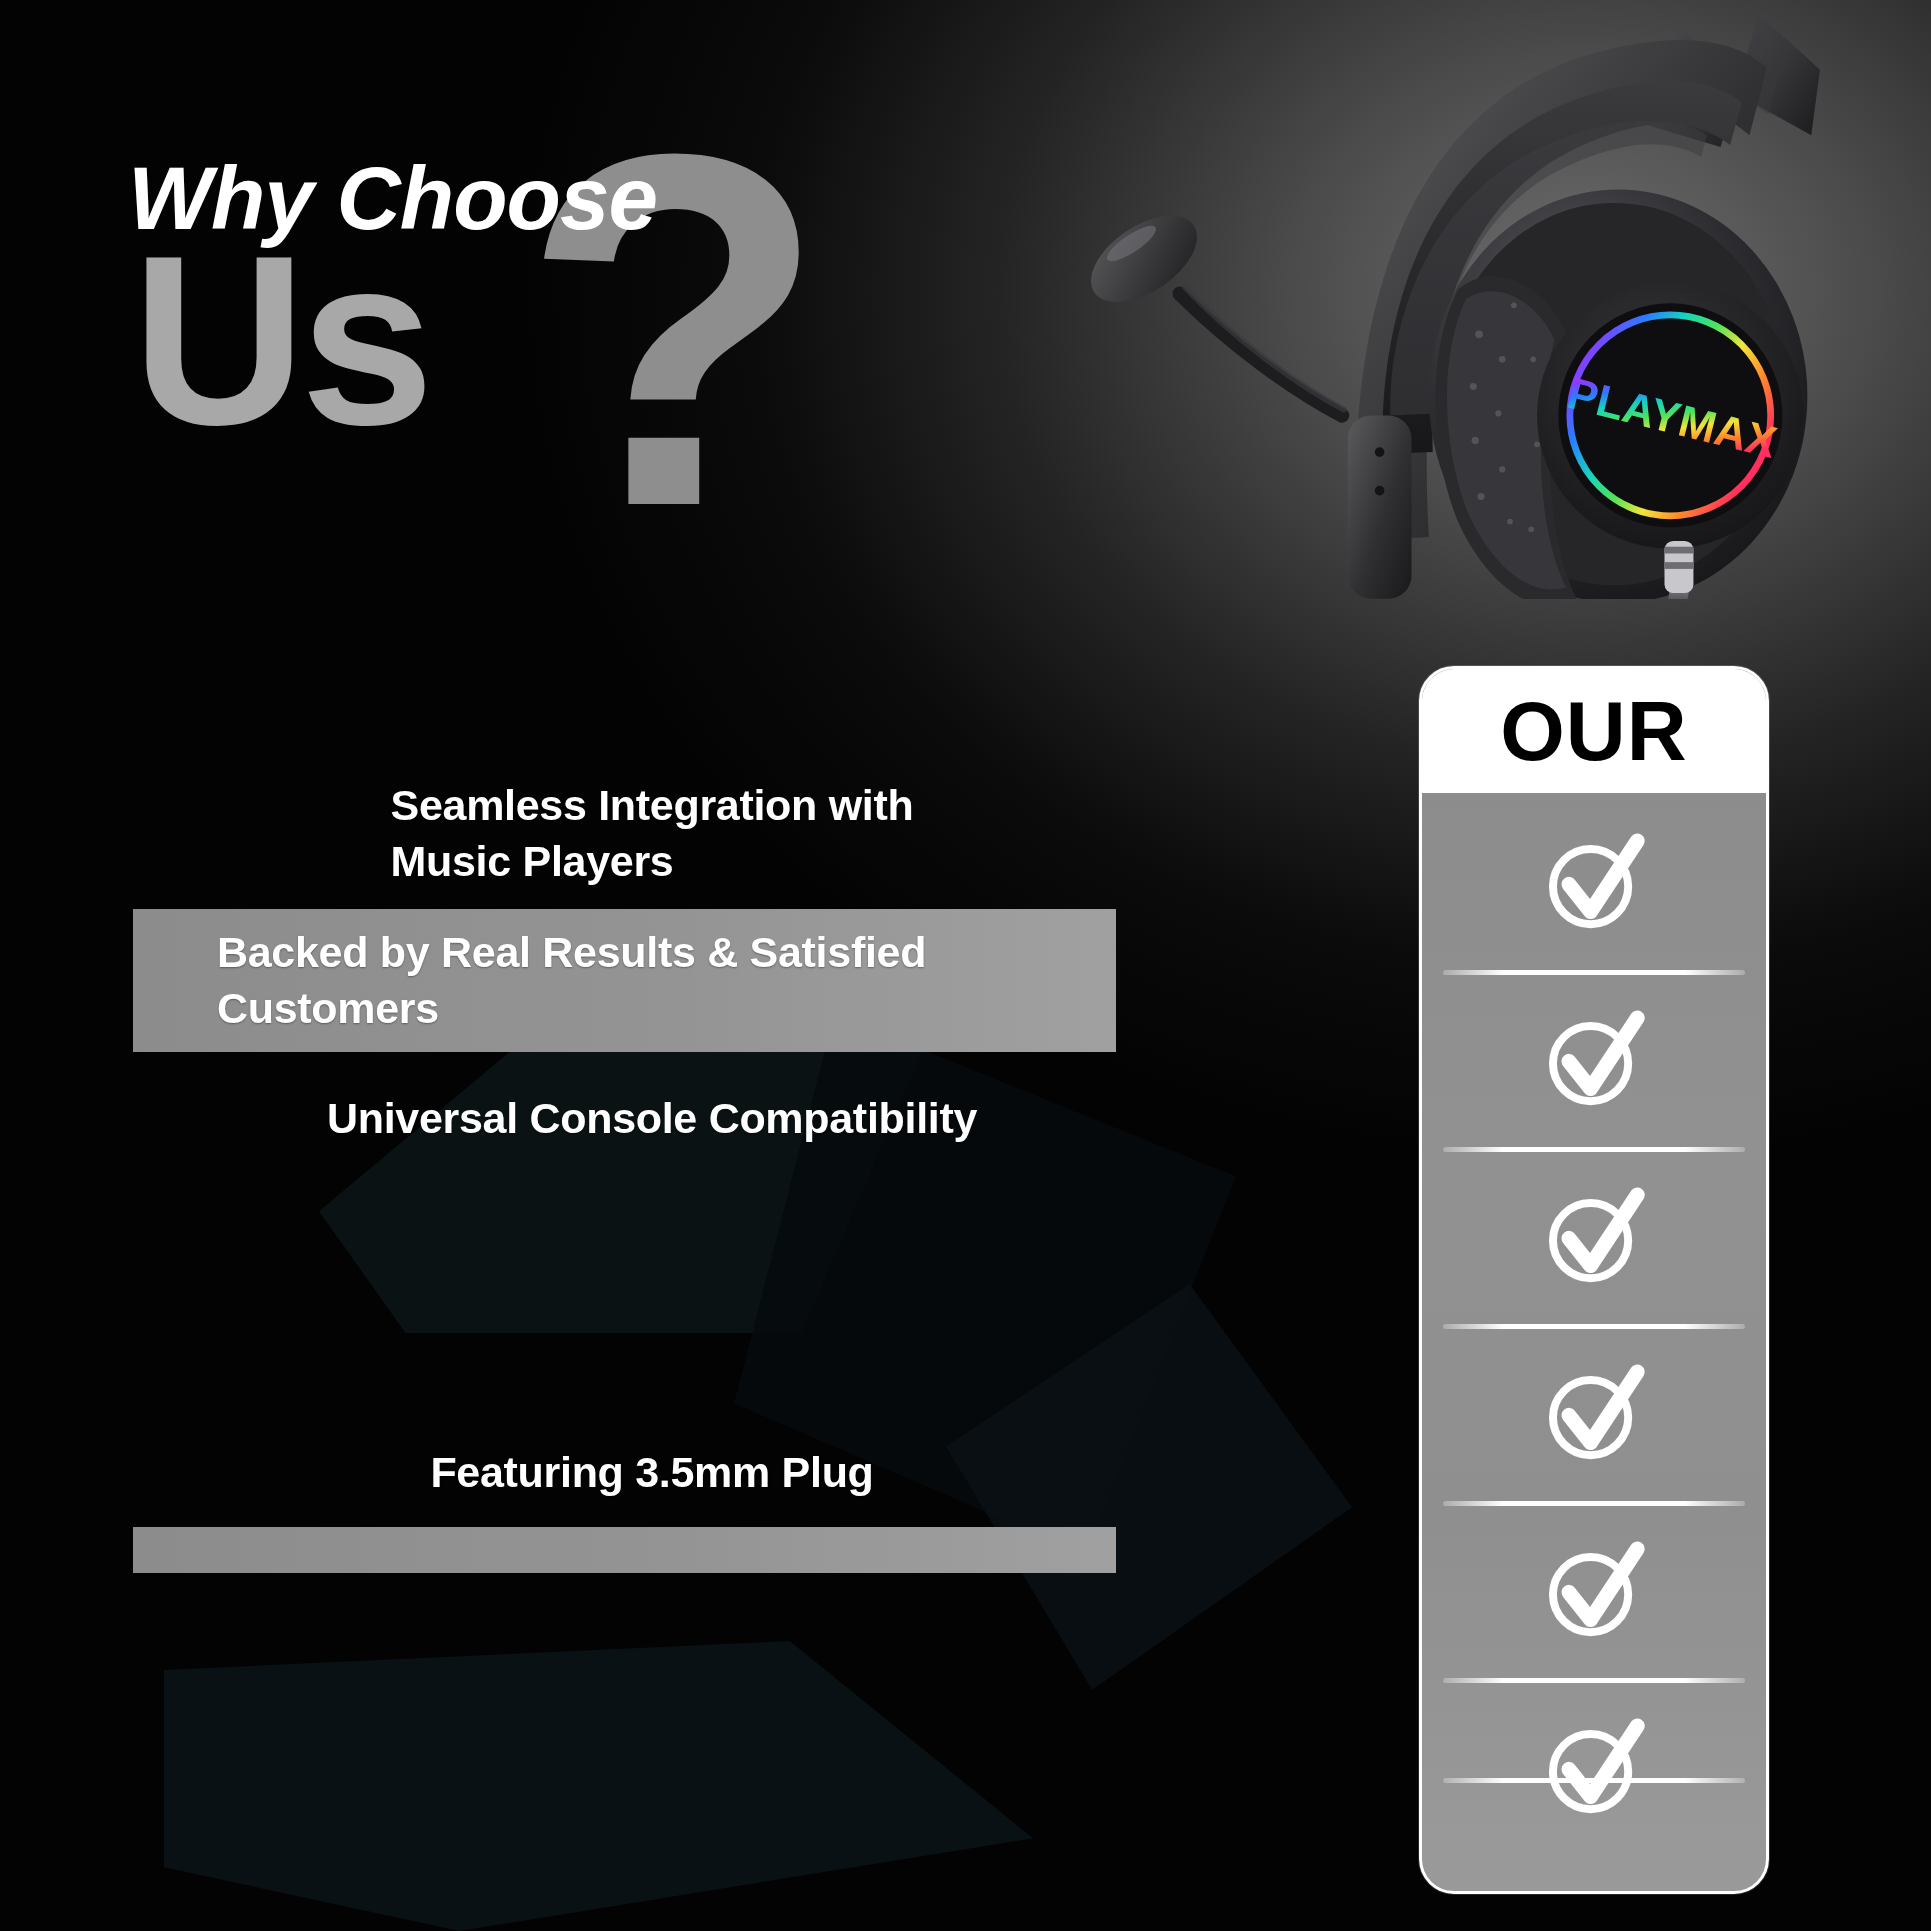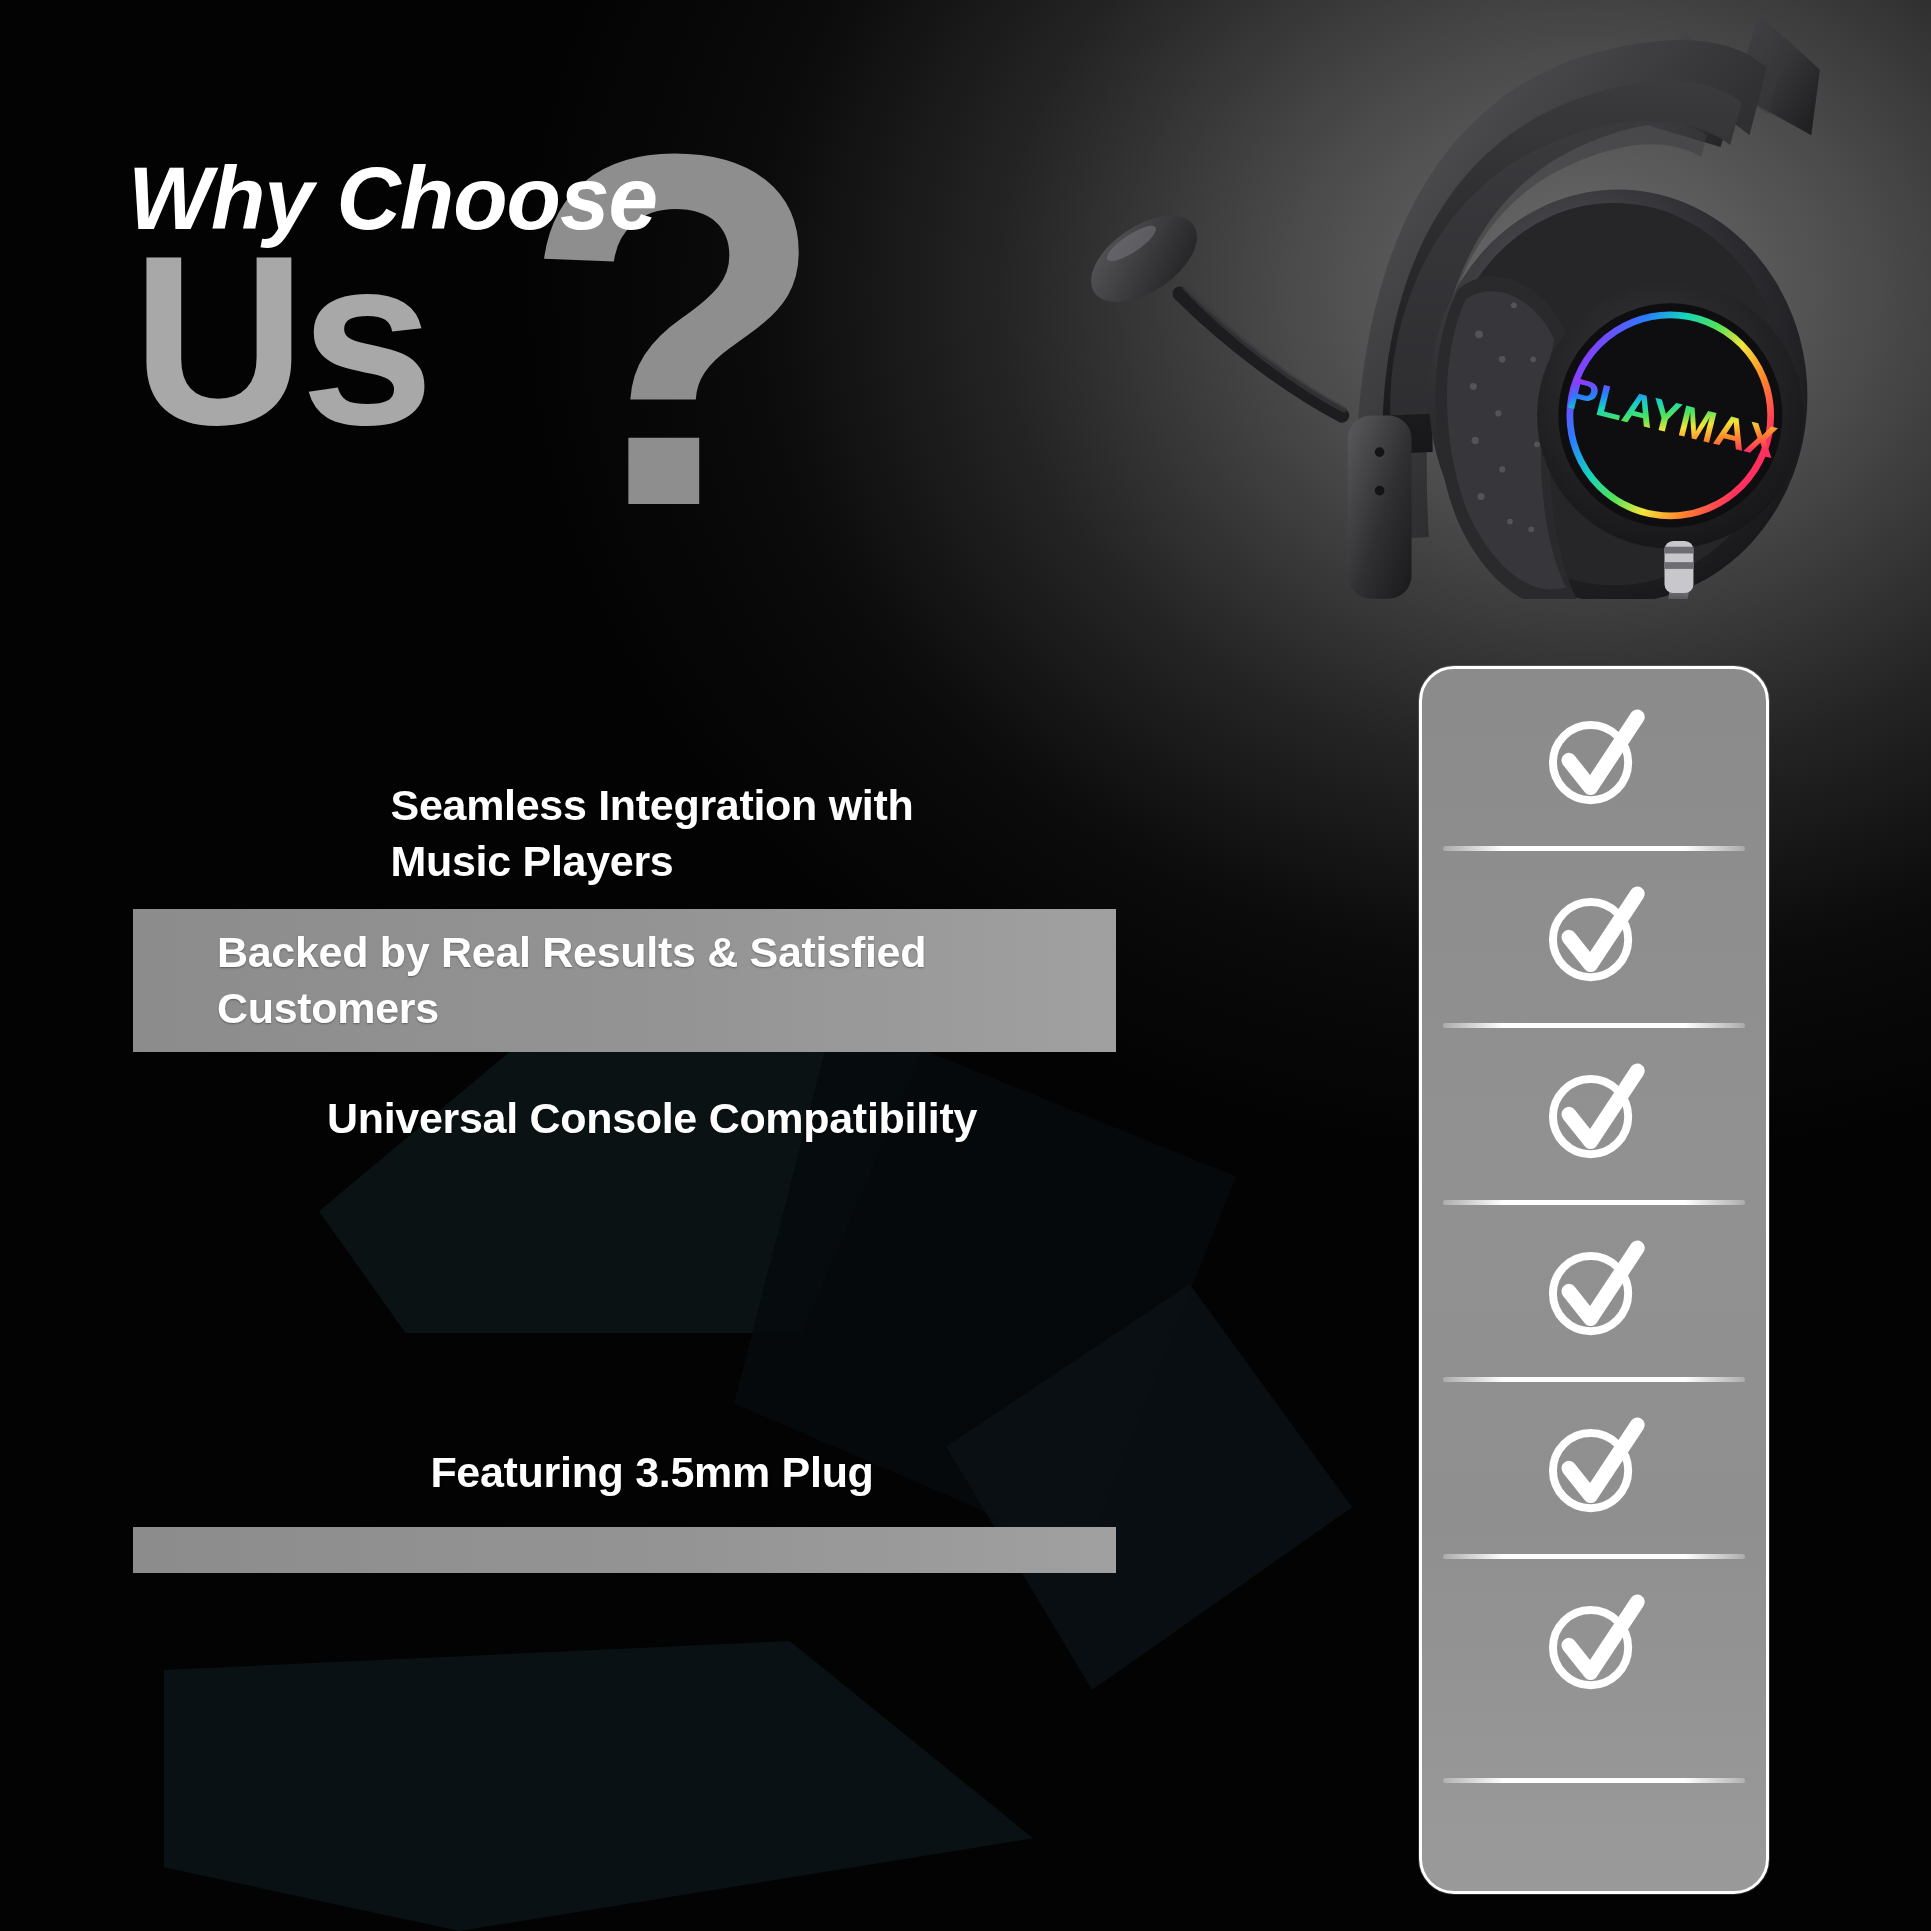--- a/index.html
+++ b/index.html
@@ -227,20 +227,23 @@
     <div class="row dark" id="row-3">
       <div class="row-text">Universal Console Compatibility</div>
     </div>
     <div class="row dark" id="row-5">
       <div class="row-text">Featuring 3.5mm Plug</div>
     </div>
     <div class="row gray" id="row-cap"></div>
   </div>
 
   <div id="our-panel">
+    <div id="our-header">
+      <span id="our-title">OUR</span>
+    </div>
 
     <div class="check-cell">
       <svg class="check-icon" viewBox="0 0 100 100">
         <circle cx="47" cy="54" r="33" fill="none" stroke="#fff" stroke-width="7"></circle>
         <path d="M28 52 L47 76 L88 14" fill="none" stroke="#fff" stroke-width="13" stroke-linecap="round" stroke-linejoin="round"></path>
       </svg>
     </div>
     <div class="check-cell">
       <svg class="check-icon" viewBox="0 0 100 100">
         <circle cx="47" cy="54" r="33" fill="none" stroke="#fff" stroke-width="7"></circle>

